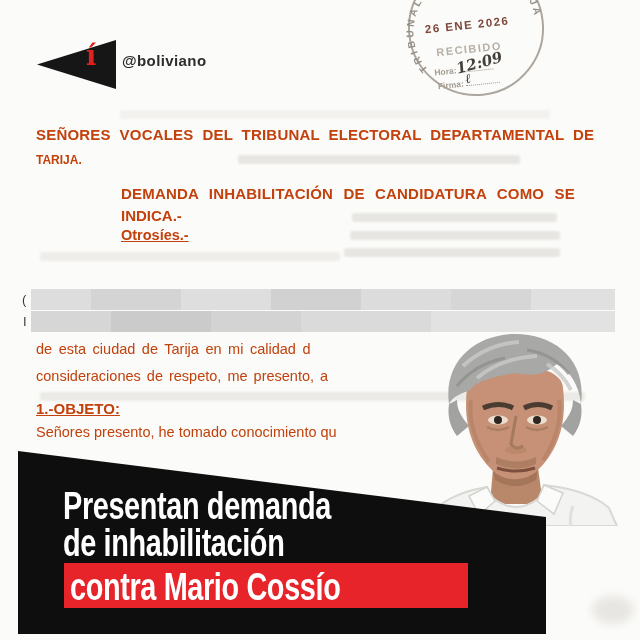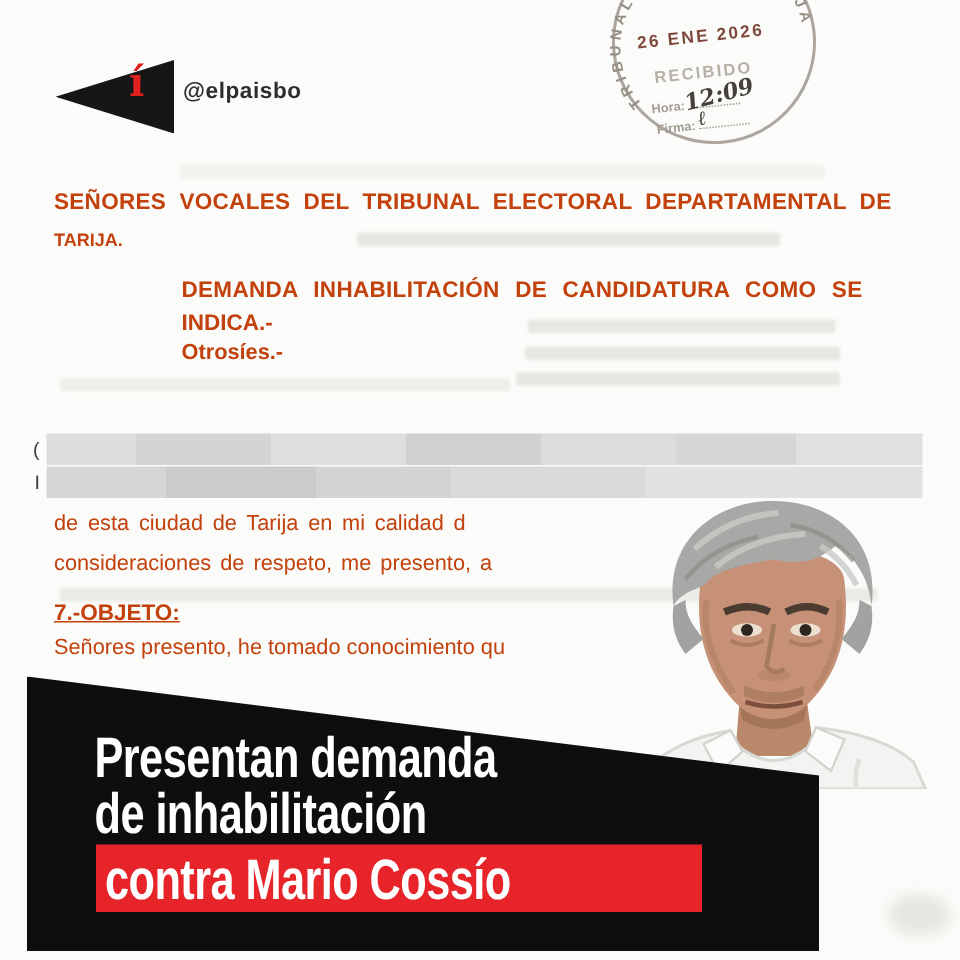--- a/index.html
+++ b/index.html
@@ -29,21 +29,21 @@
   .hw-hora{left:44px;top:94px;font-size:15px;transform:rotate(-9deg);}
   .hw-firma{left:52px;top:110px;font-size:13px;transform:rotate(-6deg);}
 
   
   .doc-line{position:absolute;color:#c2410c;white-space:nowrap;}
   .b{font-weight:bold;}
   .l1{left:36px;top:126px;font-size:15px;word-spacing:4.5px;letter-spacing:.2px;}
   .l2{left:36px;top:153px;font-size:12px;}
   .l3{left:121px;top:185px;font-size:15px;word-spacing:6px;letter-spacing:.2px;}
   .l4{left:121px;top:207px;font-size:15px;}
-  .l5{left:121px;top:227px;font-size:14.5px;}
+  .l5{left:121px;top:227px;font-size:14.5px;text-decoration:underline;}
   .l6{left:36px;top:264px;font-size:14.5px;word-spacing:3px;}
   .l7{left:36px;top:341px;font-size:14.5px;word-spacing:2.5px;text-align:center;}
   .l8{left:36px;top:368px;font-size:14.5px;word-spacing:2px;}
   .l9{left:36px;top:400px;font-size:15px;text-decoration:underline;}
   .l10{left:36px;top:424px;font-size:14.5px;}
 
   
   .mosaic{position:absolute;height:21px;}
   .mosaic-1{left:31px;top:289px;width:584px;
     background:linear-gradient(90deg,#ddd 0 60px,#d4d4d4 60px 150px,#dedede 150px 240px,#d1d1d1 240px 330px,#dcdcdc 330px 420px,#d6d6d6 420px 500px,#e0e0e0 500px 584px);}
@@ -77,21 +77,21 @@
   .red-bar{position:absolute;left:64px;top:563px;width:404px;height:45px;background:#e62429;z-index:3;}
   .h3{left:70px;top:568px;}
 </style>
 </head>
 <body>
 
 <div class="canvas">
 
   <div class="logo-tri"></div>
   <div class="logo-glyph">í</div>
-  <div class="handle">@elpaisbo</div>
+  <div class="handle">@boliviano</div>
 
   <div class="stamp">
     <div class="stamp-ring"></div>
     <svg viewBox="0 0 136 136">
       <defs>
         <path id="arcL" d="M 16,104 A 56 56 0 0 1 34,22" fill="none"></path>
         <path id="arcR" d="M 102,20 A 56 56 0 0 1 122,92" fill="none"></path>
       </defs>
       <text font-size="10" fill="#968f86" font-weight="bold" letter-spacing="3">
         <textPath href="#arcL">TRIBUNAL</textPath>
@@ -130,21 +130,21 @@
   <div class="doc-line l4 b">INDICA.-</div>
   <div class="doc-line l5 b">Otrosíes.-</div>
 
   <div class="mosaic mosaic-1"></div>
   <div class="mosaic mosaic-2"></div>
   <div class="redact-mark rm1">(</div>
   <div class="redact-mark rm2">I</div>
 
   <div class="doc-line l7">de esta ciudad de Tarija en mi calidad d</div>
   <div class="doc-line l8">consideraciones de respeto,  me presento, a</div>
-  <div class="doc-line l9 b">7.-OBJETO:</div>
+  <div class="doc-line l9 b">1.-OBJETO:</div>
   <div class="doc-line l10">Señores presento, he tomado conocimiento qu</div>
 
   <svg class="portrait" viewBox="0 0 226 196">
     <g filter="none">
 
       <path d="M96,138 L93,174 L146,174 L141,138 Q118,154 96,138 Z" fill="#b9876a"></path>
       <path d="M96,140 Q118,154 141,140 L139,150 Q118,162 98,150 Z" fill="#9c6e52" opacity=".7"></path>
 
       <path d="M34,196 L42,176 Q60,162 90,157 L96,168 Q119,186 142,168 L147,155 Q192,160 212,178 L220,196 Z" fill="#f3f3f1" stroke="#d8d8d4" stroke-width="2"></path>
       <path d="M90,157 L98,171 L82,185 L72,166 Z" fill="#fbfbfa" stroke="#d2d2ce" stroke-width="1.5"></path>

